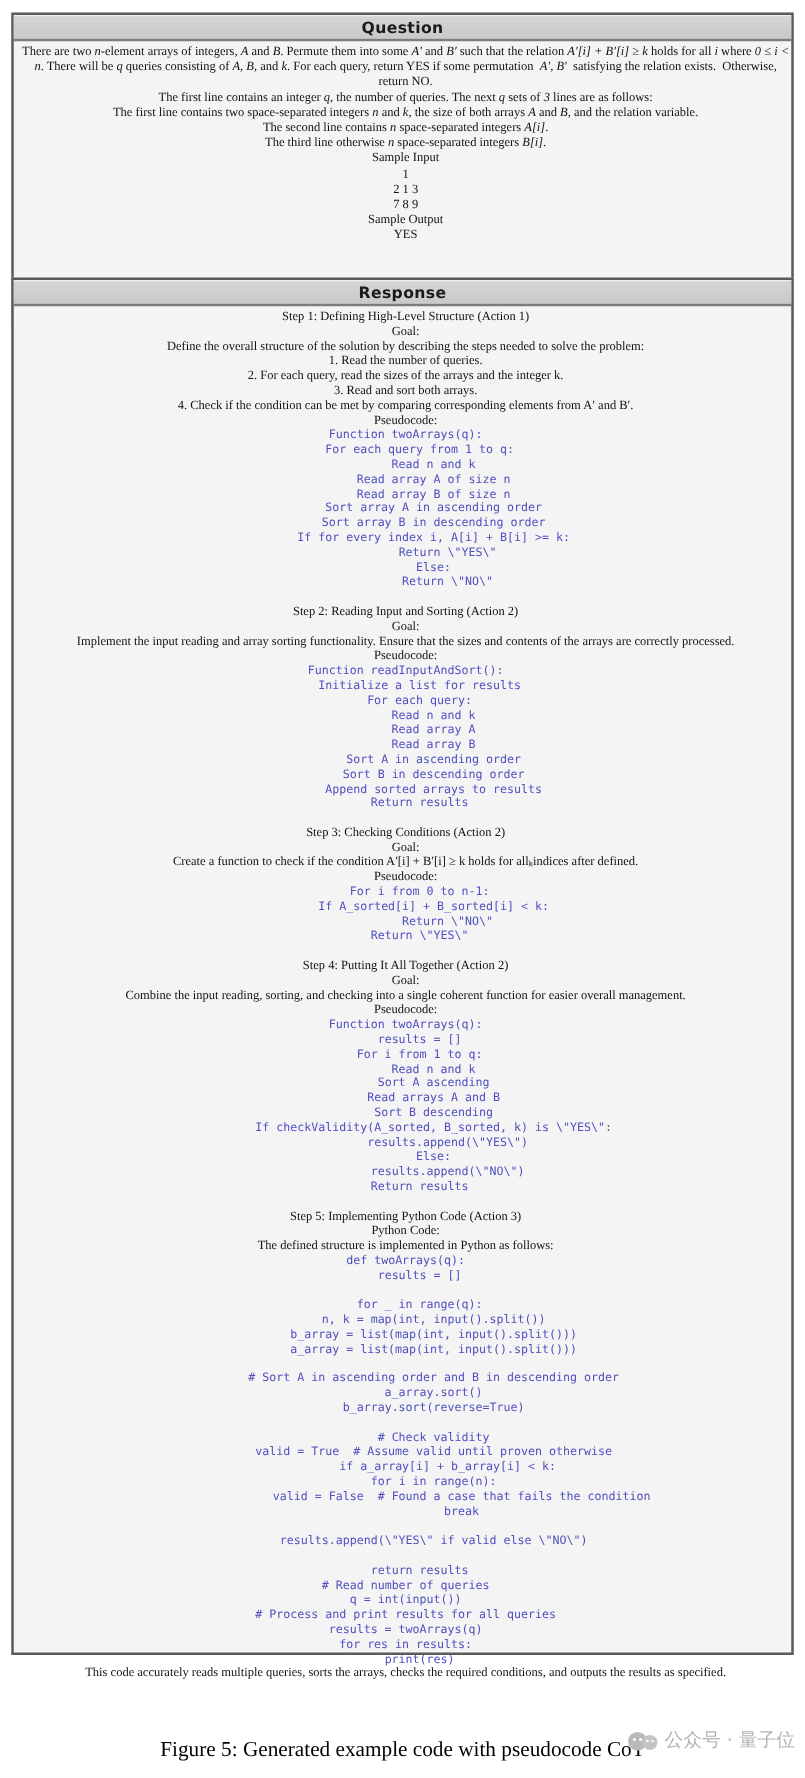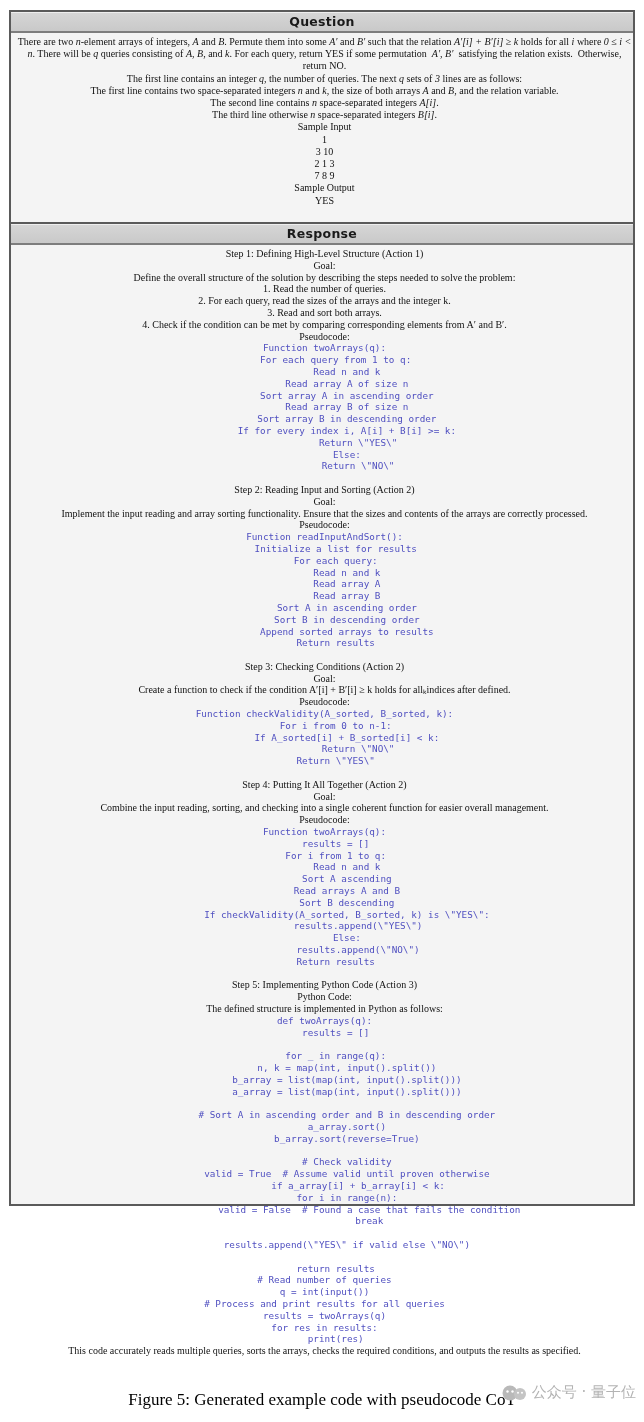--- a/index.html
+++ b/index.html
@@ -20,21 +20,21 @@
     overflow: hidden;
   }
   .panel {
     position: absolute;
     left: 9px;
     width: 626px;
     border: 2px solid var(--panel-border);
     background: var(--body-bg);
   }
   .panel-question { top: 10px; height: 254px; }
-  .panel-response { top: 222px; height: 984px; }
+  .panel-response { top: 222px; height: 1102px; }
   .panel-header {
     height: 21px;
     background: linear-gradient(#d6d6d6, var(--header-bg));
     border-bottom: 2px solid #7d7d7d;
     box-shadow: inset 0 1px 0 #eeeeee;
     text-align: center;
     font-family: "DejaVu Sans", sans-serif;
     font-weight: bold;
     font-size: 12.5px;
     line-height: 19px;
@@ -96,21 +96,20 @@
       <span>Question</span>
     </div>
     <div class="panel-body" id="question-body">
         <div class="qline"><span>There are two </span><span class="math">n</span><span>-element arrays of integers, </span><span class="math">A</span><span> and </span><span class="math">B</span><span>. Permute them into some </span><span class="math">A′</span><span> and </span><span class="math">B′</span><span> such that the relation </span><span class="math">A′[i] + B′[i] ≥ k</span><span> holds for all </span><span class="math">i</span><span> where </span><span class="math">0 ≤ i &lt; n</span><span>. There will be </span><span class="math">q</span><span> queries consisting of </span><span class="math">A</span><span>, </span><span class="math">B</span><span>, and </span><span class="math">k</span><span>. For each query, return YES if some permutation  </span><span class="math">A′, B′</span><span>  satisfying the relation exists.  Otherwise, return NO.</span></div>
         <div class="qline"><span>The first line contains an integer </span><span class="math">q</span><span>, the number of queries. The next </span><span class="math">q</span><span> sets of </span><span class="math">3</span><span> lines are as follows:</span></div>
         <div class="qline"><span>The first line contains two space-separated integers </span><span class="math">n</span><span> and </span><span class="math">k</span><span>, the size of both arrays </span><span class="math">A</span><span> and </span><span class="math">B</span><span>, and the relation variable.</span></div>
         <div class="qline"><span>The second line contains </span><span class="math">n</span><span> space-separated integers </span><span class="math">A[i]</span><span>.</span></div>
         <div class="qline"><span>The third line otherwise </span><span class="math">n</span><span> space-separated integers </span><span class="math">B[i]</span><span>.</span></div>
         <div class="qline"><span>Sample Input</span></div>
         <div class="qline"><span>1</span></div>
-        <div class="qline"><span>3 10</span></div>
         <div class="qline"><span>2 1 3</span></div>
         <div class="qline"><span>7 8 9</span></div>
         <div class="qline"><span>Sample Output</span></div>
         <div class="qline"><span>YES</span></div>
       </div>
   </div>
 
   <div class="panel panel-response">
     <div class="panel-header">
       <span>Response</span>
@@ -124,22 +123,22 @@
           <div class="line">2. For each query, read the sizes of the arrays and the integer k.</div>
           <div class="line">3. Read and sort both arrays.</div>
           <div class="line">4. Check if the condition can be met by comparing corresponding elements from A′ and B′.</div>
           <div class="line">Pseudocode:</div>
         </div>
         <div class="code-block">
           <div class="line">Function twoArrays(q):</div>
           <div class="line">    For each query from 1 to q:</div>
           <div class="line">        Read n and k</div>
           <div class="line">        Read array A of size n</div>
+          <div class="line">        Read array B of size n</div>
           <div class="line">        Sort array A in ascending order</div>
-          <div class="line">        Read array B of size n</div>
           <div class="line">        Sort array B in descending order</div>
           <div class="line">        If for every index i, A[i] + B[i] &gt;= k:</div>
           <div class="line">            Return \"YES\"</div>
           <div class="line">        Else:</div>
           <div class="line">            Return \"NO\"</div>
         </div>
         <div class="text-block">
           <div class="line">&nbsp;</div>
           <div class="line">Step 2: Reading Input and Sorting (Action 2)</div>
           <div class="line">Goal:</div>
@@ -159,21 +158,20 @@
           <div class="line">    Return results</div>
         </div>
         <div class="text-block">
           <div class="line">&nbsp;</div>
           <div class="line">Step 3: Checking Conditions (Action 2)</div>
           <div class="line">Goal:</div>
           <div class="line">Create a function to check if the condition A′[i] + B′[i] ≥ k holds for allₖindices after defined.</div>
           <div class="line">Pseudocode:</div>
         </div>
         <div class="code-block">
-          <div class="line">Function checkValidity(A_sorted, B_sorted, k):</div>
           <div class="line">    For i from 0 to n-1:</div>
           <div class="line">        If A_sorted[i] + B_sorted[i] &lt; k:</div>
           <div class="line">            Return \"NO\"</div>
           <div class="line">    Return \"YES\"</div>
         </div>
         <div class="text-block">
           <div class="line">&nbsp;</div>
           <div class="line">Step 4: Putting It All Together (Action 2)</div>
           <div class="line">Goal:</div>
           <div class="line">Combine the input reading, sorting, and checking into a single coherent function for easier overall management.</div>

